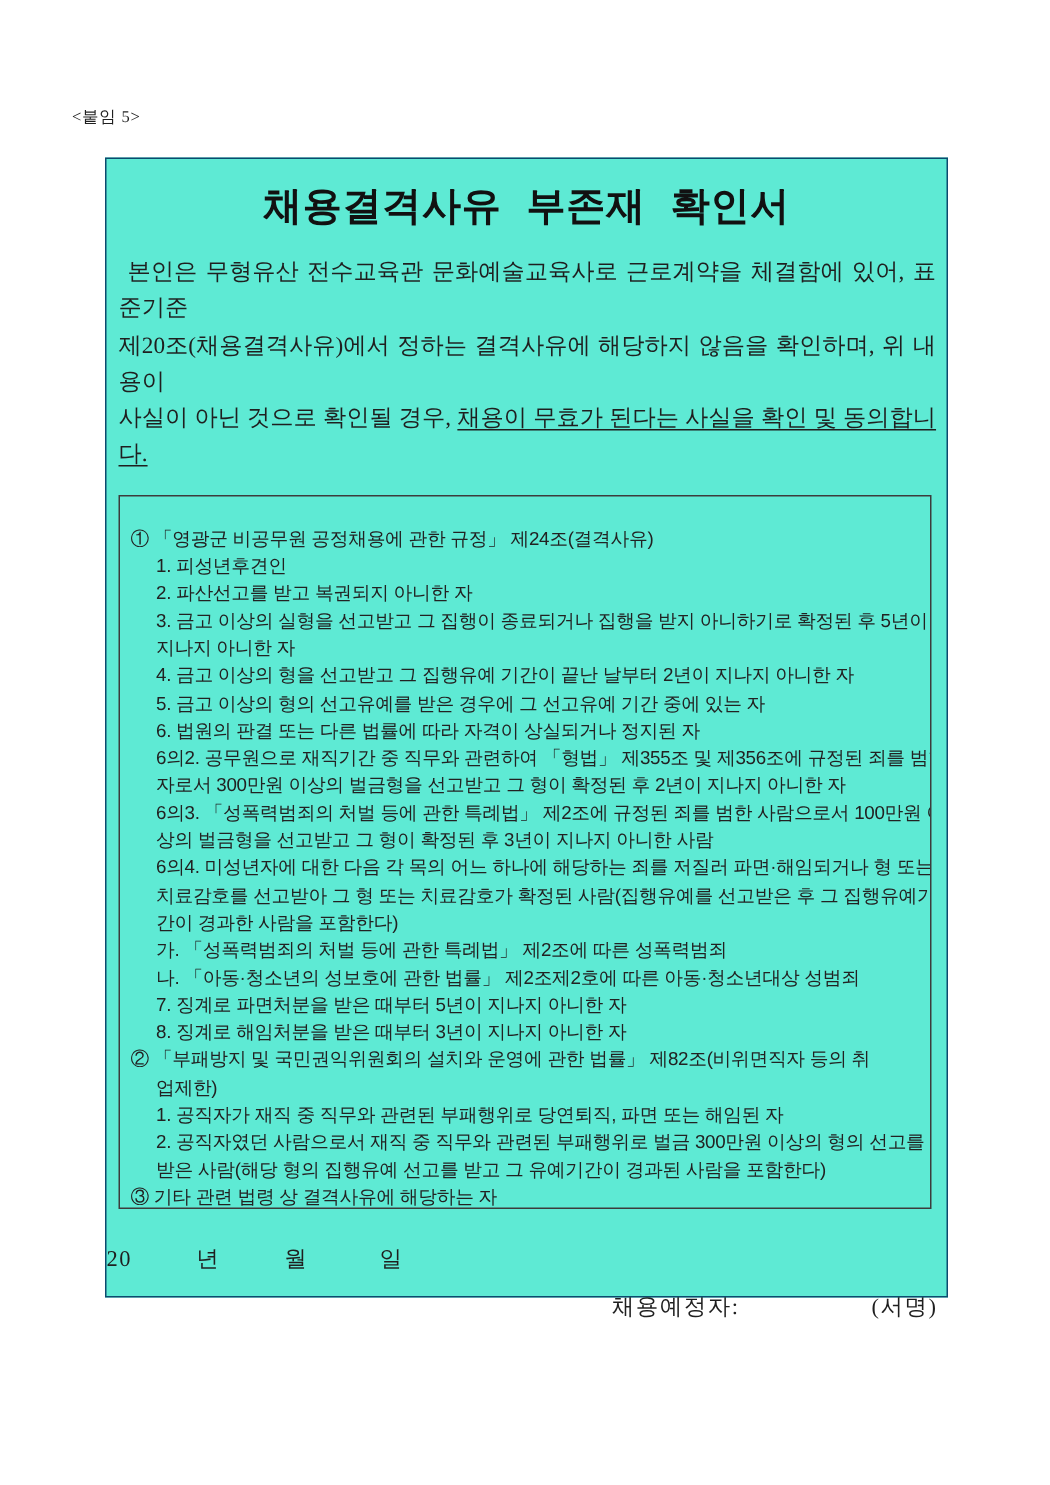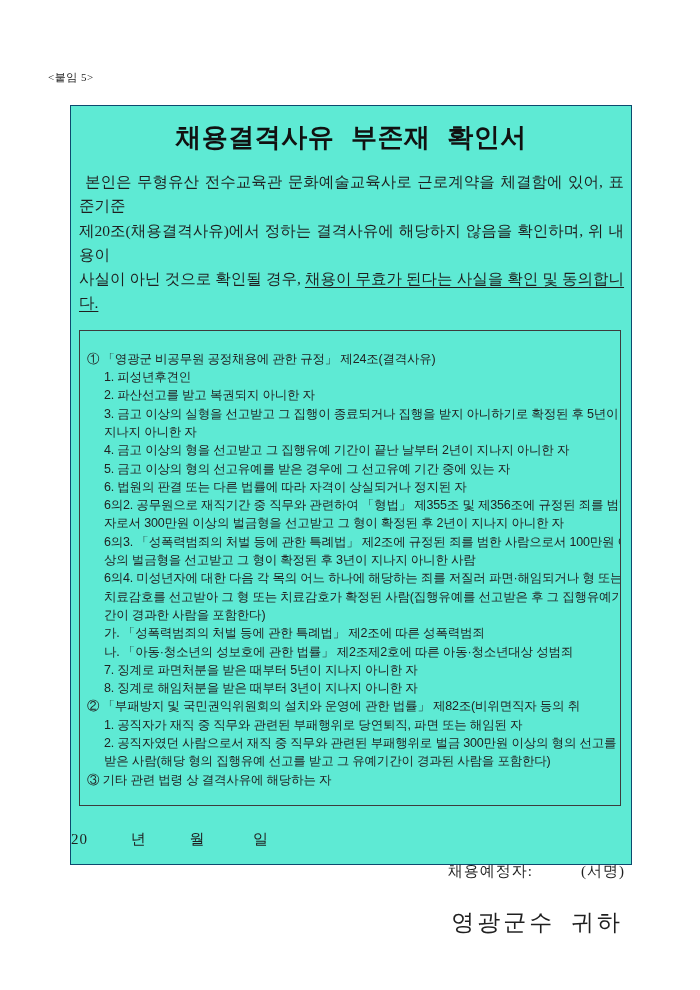--- a/index.html
+++ b/index.html
@@ -56,21 +56,21 @@
   .clause-line { padding-left: 7px; white-space: nowrap; }
   .clause-line.indent { padding-left: 24px; }
   .date-line {
     margin-top: 24px; padding-right: 6px;
     font-size: 15px;
     white-space: pre;
     letter-spacing: 1px;
   }
   .signer-line {
     margin-top: 13px; padding-right: 6px;
-    display: flex; justify-content: flex-end; gap: 48px;
+    display: flex; justify-content: flex-end; gap: 88px;
     font-size: 15px; letter-spacing: 1px; text-align: right;
   }
   .recipient {
     margin-top: 26px; padding-right: 8px;
     text-align: right;
     font-size: 23px;
     letter-spacing: 3px; word-spacing: 7px;
   }
 </style>
 </head>
@@ -103,28 +103,28 @@
       <div class="clause-line indent">6의3. 「성폭력범죄의 처벌 등에 관한 특례법」 제2조에 규정된 죄를 범한 사람으로서 100만원 이</div>
       <div class="clause-line indent">상의 벌금형을 선고받고 그 형이 확정된 후 3년이 지나지 아니한 사람</div>
       <div class="clause-line indent">6의4. 미성년자에 대한 다음 각 목의 어느 하나에 해당하는 죄를 저질러 파면·해임되거나 형 또는</div>
       <div class="clause-line indent">치료감호를 선고받아 그 형 또는 치료감호가 확정된 사람(집행유예를 선고받은 후 그 집행유예기</div>
       <div class="clause-line indent">간이 경과한 사람을 포함한다)</div>
       <div class="clause-line indent">가. 「성폭력범죄의 처벌 등에 관한 특례법」 제2조에 따른 성폭력범죄</div>
       <div class="clause-line indent">나. 「아동·청소년의 성보호에 관한 법률」 제2조제2호에 따른 아동·청소년대상 성범죄</div>
       <div class="clause-line indent">7. 징계로 파면처분을 받은 때부터 5년이 지나지 아니한 자</div>
       <div class="clause-line indent">8. 징계로 해임처분을 받은 때부터 3년이 지나지 아니한 자</div>
       <div class="clause-line">② 「부패방지 및 국민권익위원회의 설치와 운영에 관한 법률」 제82조(비위면직자 등의 취</div>
+      <div class="clause-line indent">업제한)</div>
       <div class="clause-line indent">1. 공직자가 재직 중 직무와 관련된 부패행위로 당연퇴직, 파면 또는 해임된 자</div>
       <div class="clause-line indent">2. 공직자였던 사람으로서 재직 중 직무와 관련된 부패행위로 벌금 300만원 이상의 형의 선고를</div>
       <div class="clause-line indent">받은 사람(해당 형의 집행유예 선고를 받고 그 유예기간이 경과된 사람을 포함한다)</div>
       <div class="clause-line">③ 기타 관련 법령 상 결격사유에 해당하는 자</div>
     </div>
 
   <div class="date-line">20         년         월          일</div>
 
   <div class="signer-line">
     <span>채용예정자:</span>
     <span>(서명)</span>
   </div>
 
-  <div class="recipient">영광군수 귀하</div>
 
 </div>
 
 </body></html>

